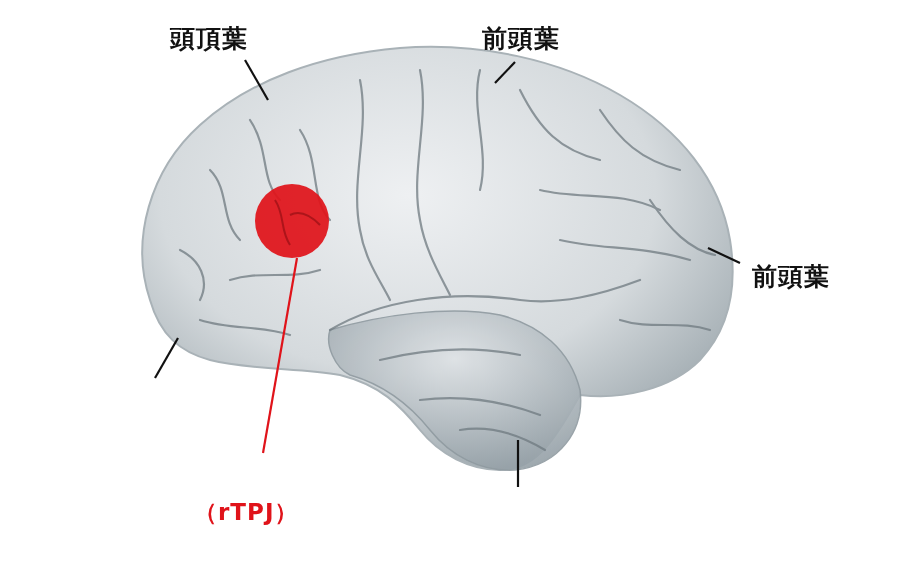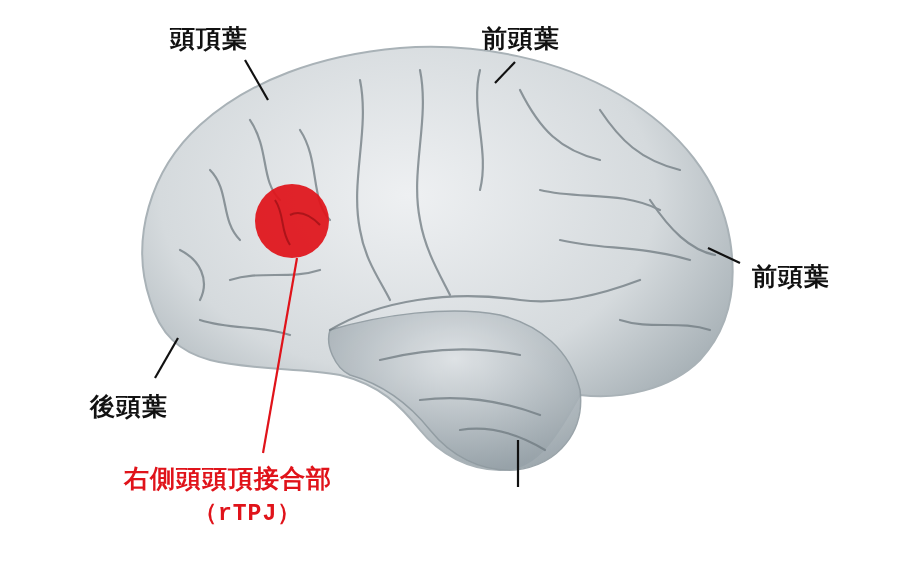--- a/index.html
+++ b/index.html
@@ -73,16 +73,14 @@
       <line x1="708" y1="248" x2="740" y2="263" stroke="#111"></line>
       <line x1="178" y1="338" x2="155" y2="378" stroke="#111"></line>
       <line x1="518" y1="440" x2="518" y2="487" stroke="#111"></line>
       <line x1="297" y1="258" x2="263" y2="453" stroke="#e0131a"></line>
     </g>
   </svg>
 
   <div class="label" style="left:170px; top:22px;">頭頂葉</div>
   <div class="label" style="left:482px; top:22px;">前頭葉</div>
   <div class="label" style="left:752px; top:260px;">前頭葉</div>
-  <div class="label" style="left:90px; top:390px;">後頭葉</div>
-  <div class="label red" style="left:124px; top:462px;">右側頭頭頂接合部</div>
-  <div class="label red sub" style="left:194px; top:497px;font-family:Liberation Mono, monospace;">（rTPJ）</div>
+  <div class="label red sub" style="left:194px; top:497px;">（rTPJ）</div>
 </div>
 
 </body></html>

